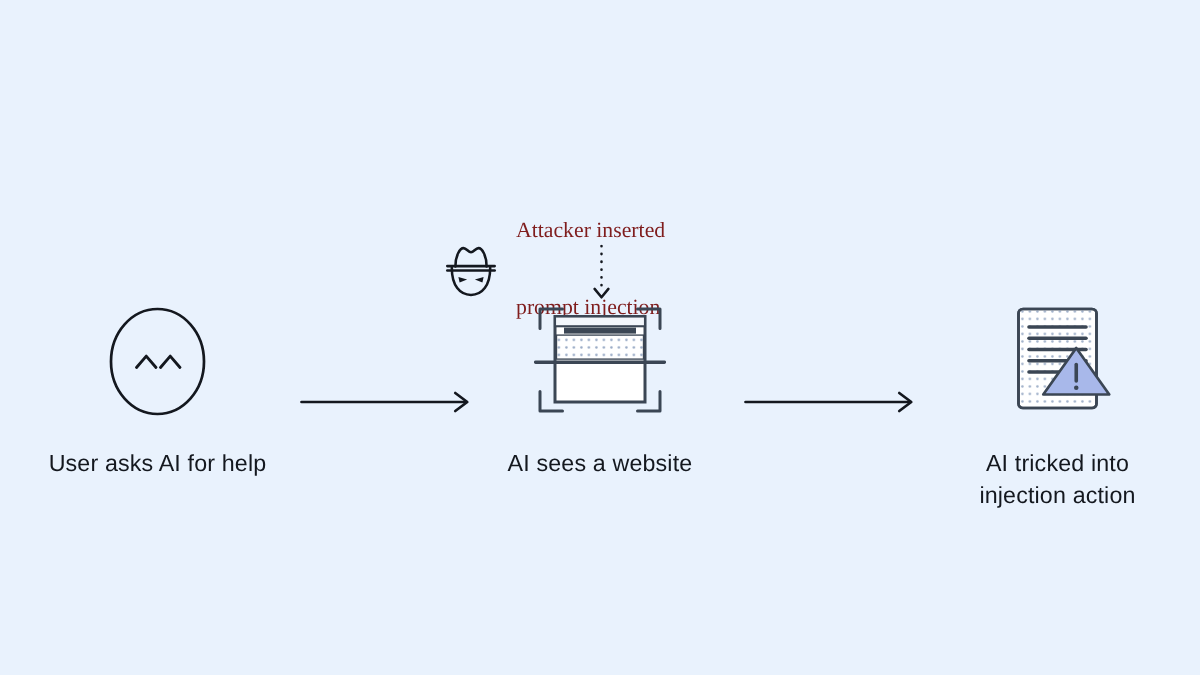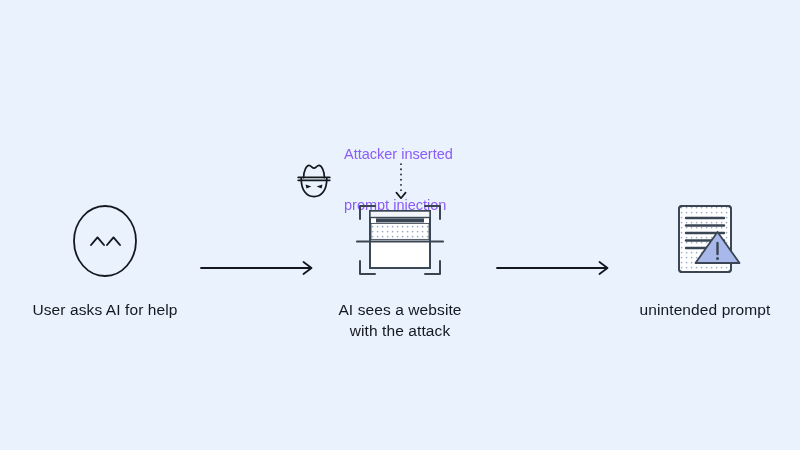--- a/index.html
+++ b/index.html
@@ -28,25 +28,25 @@
   .attacker-note {
     position: absolute;
     left: 293px;
     top: 112px;
     display: flex;
     align-items: center;
     gap: 9px;
   }
   .attacker-icon { width: 42px; height: 42px; display: block; flex: 0 0 auto; }
   .attacker-text {
-    font-family: Liberation Sans, sans-serif;
+    font-family: Liberation Serif, serif;
     font-size: 14.5px;
     line-height: 17px;
     letter-spacing: 0px;
-    color: #8b5cf6;
+    color: #7f1d1d;
     white-space: pre;
     font-weight: 400;
   }
   .attacker-text .line { display: block; }
 
   
   .dotted-arrow {
     position: absolute;
     left: 392px;
     top: 163px;
@@ -178,21 +178,20 @@
           <rect x="20" y="18.4" width="48" height="4" fill="#3b4654"></rect>
 
           <rect x="15" y="23.4" width="58" height="16" fill="url(#dots)"></rect>
           <rect x="15" y="23.4" width="58" height="16" fill="none" stroke="#3b4654" stroke-width="0.9"></rect>
 
           <line x1="1" y1="41.5" x2="87" y2="41.5" stroke="#3b4654" stroke-width="2.2" stroke-linecap="round"></line>
         </svg>
       </div>
       <div class="step-caption">
         <span class="line">AI sees a website</span>
-        <span class="line">with the attack</span>
       </div>
     </div>
 
     <div class="step step-3">
       <div class="step-icon">
         <svg width="80" height="80" viewBox="0 0 80 80">
           <defs>
             <pattern id="dots2" width="5" height="5" patternUnits="userSpaceOnUse">
               <circle cx="1.6" cy="1.6" r="0.85" fill="#9fb0c9"></circle>
             </pattern>
@@ -207,18 +206,19 @@
           <line x1="21" y1="32" x2="59" y2="32" stroke="#3b4654" stroke-width="2.4" stroke-linecap="round"></line>
           <line x1="21" y1="39.5" x2="59" y2="39.5" stroke="#3b4654" stroke-width="2.4" stroke-linecap="round"></line>
           <line x1="21" y1="47" x2="50" y2="47" stroke="#3b4654" stroke-width="2.4" stroke-linecap="round"></line>
 
           <path d="M52.5 31 L74.5 62 L30.5 62 Z" fill="#a8b8ea" stroke="#3b4654" stroke-width="1.8" stroke-linejoin="round"></path>
           <line x1="52.5" y1="42" x2="52.5" y2="53" stroke="#3b4654" stroke-width="2.4" stroke-linecap="round"></line>
           <circle cx="52.5" cy="57.5" r="1.5" fill="#3b4654"></circle>
         </svg>
       </div>
       <div class="step-caption">
-        <span class="line">unintended prompt</span>
+        <span class="line">AI tricked into</span>
+        <span class="line">injection action</span>
       </div>
     </div>
 
   </div>
 </div>
 
 </body></html>

